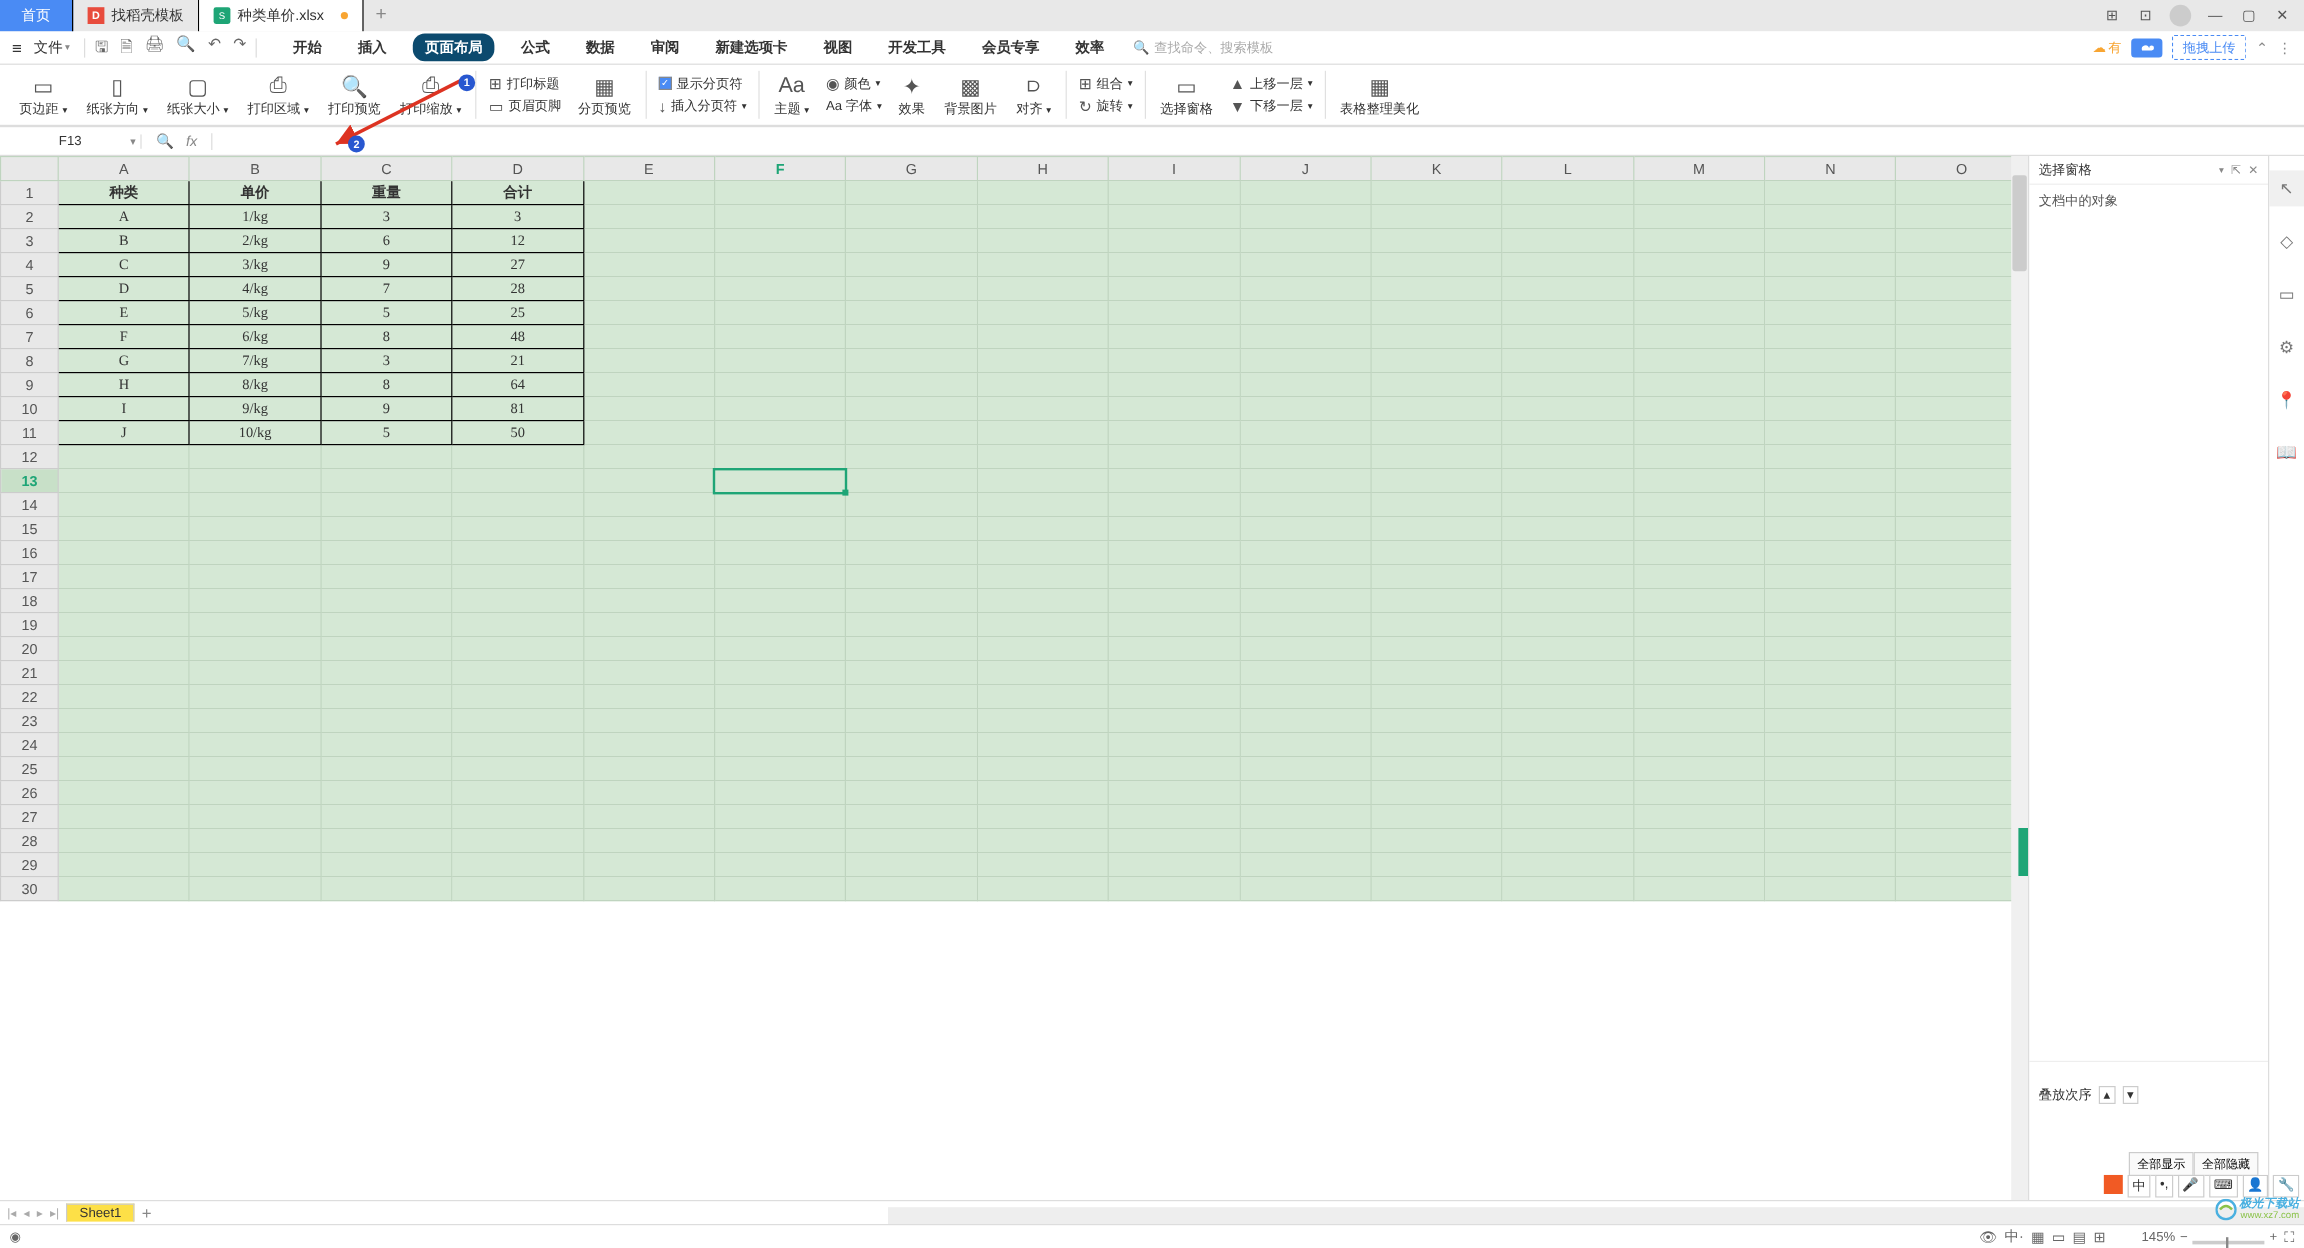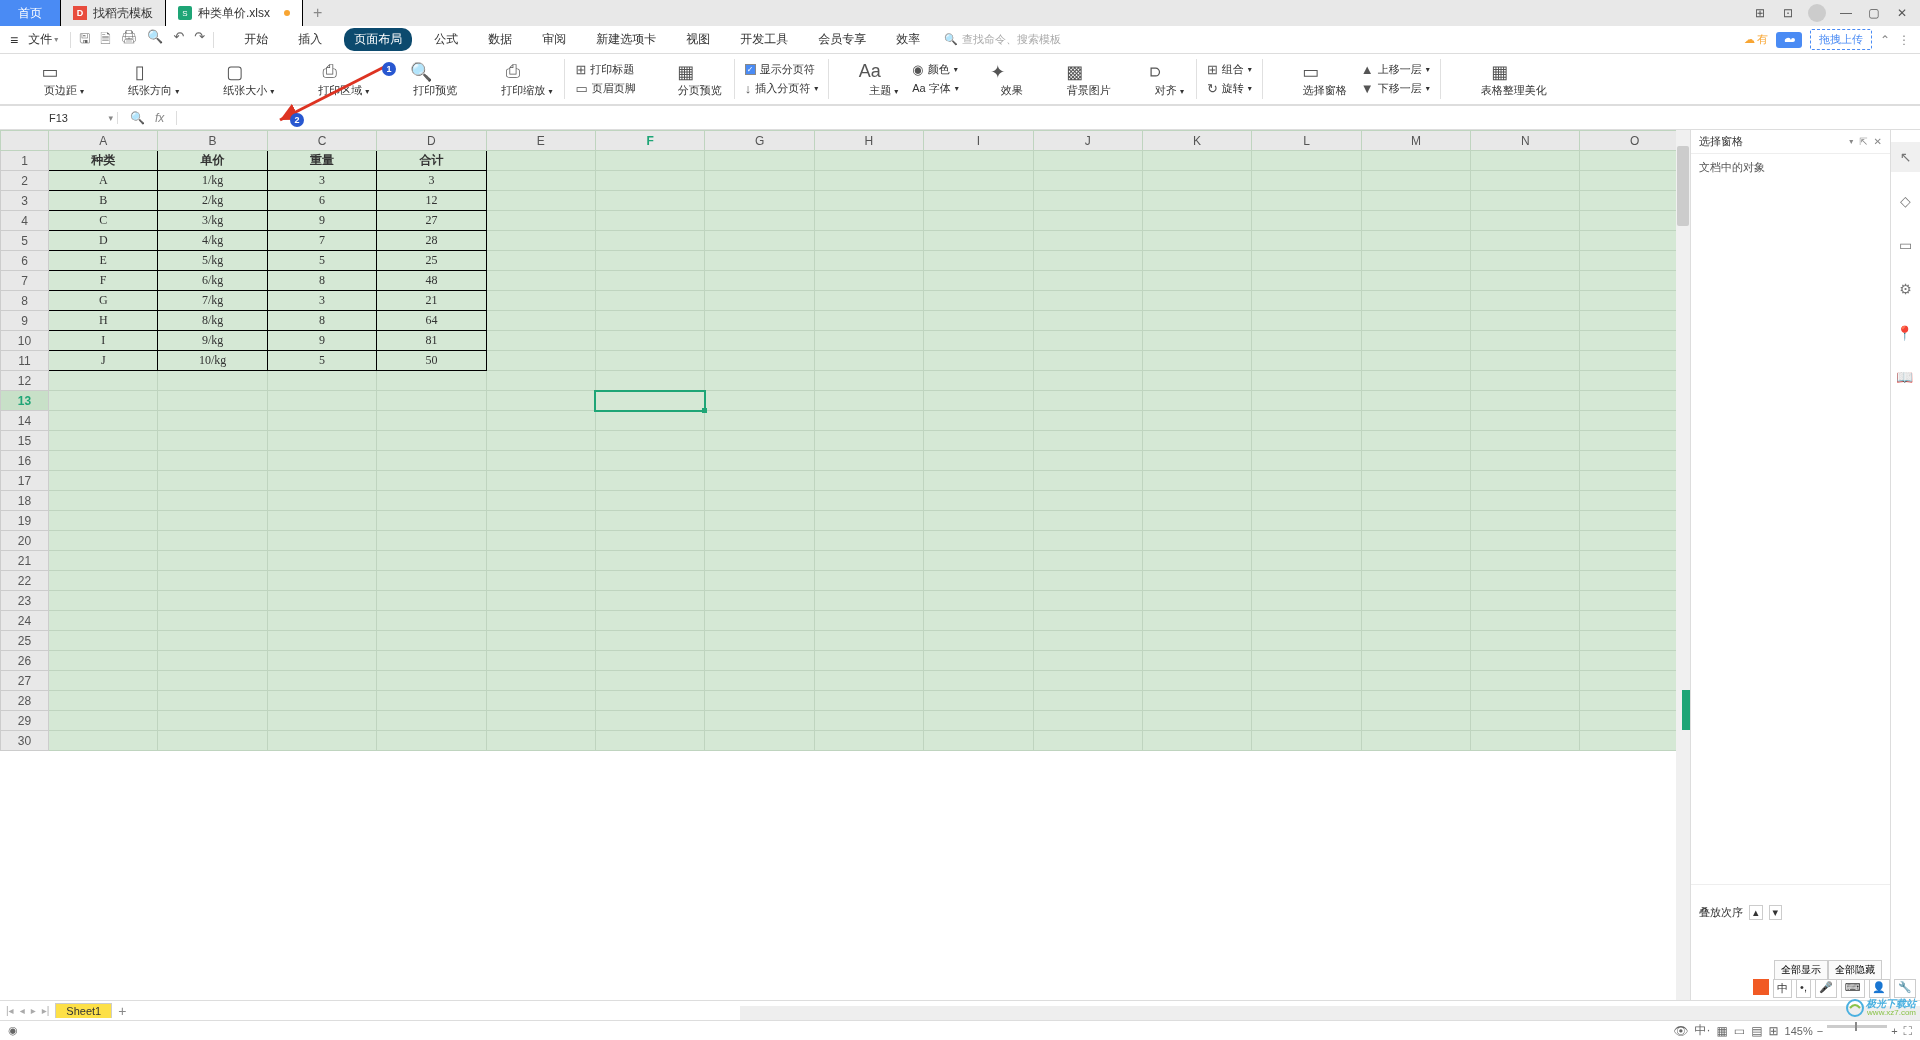--- a/index.html
+++ b/index.html
@@ -17,34 +17,34 @@
 .window-controls { margin-left: auto; display: flex; align-items: center; gap: 12px; padding: 0 10px; color: #555; }
 .wc-icon { width: 16px; height: 16px; display: flex; align-items: center; justify-content: center; font-size: 12px; }
 
 
 .menubar { height: 28px; display: flex; align-items: center; padding: 0 10px; gap: 2px; border-bottom: 1px solid #ddd; }
 .menubar .hamb { font-size: 14px; margin-right: 4px; }
 .menubar .file-btn { display: flex; align-items: center; gap: 2px; padding: 0 4px; }
 .menubar .sep { width: 1px; height: 16px; background: #ddd; margin: 0 6px; }
 .menubar .qat { display: flex; gap: 10px; color: #666; }
 .qat-icon { font-size: 13px; }
-.menubar .tabs { display: flex; gap: 14px; margin-left: 14px; }
+.menubar .tabs { display: flex; gap: 14px; margin-left: 14px; font-weight: bold; }
 .menubar .tabs .mtab { padding: 3px 8px; cursor: pointer; }
 .menubar .tabs .mtab.active { background: #0c4a6e; color: #fff; border-radius: 10px; padding: 3px 10px; text-align: center; }
 .menubar .search { margin-left: 14px; display: flex; align-items: center; gap: 4px; color: #aaa; font-size: 11px; }
 .menubar .right { margin-left: auto; display: flex; align-items: center; gap: 8px; }
 .cloud-btn { background: #4a8bf4; color: #fff; padding: 3px 6px; border-radius: 3px; font-size: 10px; display: flex; align-items: center; gap: 2px; }
 .upload-btn { border: 1px dashed #4a8bf4; color: #4a8bf4; padding: 2px 8px; font-size: 11px; border-radius: 2px; }
 .menubar .menu-dots { color: #888; }
 
 
 .ribbon { height: 52px; display: flex; align-items: center; padding: 2px 8px; border-bottom: 2px solid #ddd; gap: 0; position: relative; }
 .rib-group { display: flex; flex-direction: column; align-items: center; justify-content: center; padding: 0 8px; font-size: 11px; color: #333; height: 48px; }
 .rib-group .icon { font-size: 18px; color: #555; height: 22px; display: flex; align-items: center; }
-.rib-group .lbl { font-size: 11px; white-space: nowrap; margin-left: 28px; }
+.rib-group .lbl { font-size: 11px; white-space: nowrap; }
 .rib-sep { width: 1px; height: 40px; background: #e0e0e0; margin: 0 4px; }
 .rib-stack { display: flex; flex-direction: column; justify-content: center; gap: 4px; padding: 0 6px; font-size: 11px; }
 .rib-stack > div { display: flex; align-items: center; gap: 4px; white-space: nowrap; }
 .rib-stack .icon-s { font-size: 13px; color: #555; }
 .checkbox-mini { width: 11px; height: 11px; border: 1px solid #888; background: #4a8bf4; display: inline-flex; align-items: center; justify-content: center; color: #fff; font-size: 8px; }
 
 
 .arrow-svg { position: absolute; left: 260px; top: 0; pointer-events: none; z-index: 100; }
 .badge-num { position: absolute; width: 14px; height: 14px; border-radius: 50%; background: #2857d0; color: #fff; font-size: 9px; display: flex; align-items: center; justify-content: center; font-weight: bold; z-index: 101; }
 
@@ -95,21 +95,21 @@
 .sheet-tabs { height: 20px; display: flex; align-items: center; border-top: 1px solid #ddd; font-size: 11px; padding: 0 6px; gap: 6px; position: relative; }
 .sheet-tabs .nav-ar { color: #aaa; font-size: 10px; }
 .sheet-tabs .stab { padding: 1px 10px; border: 1px solid #ccc; border-bottom: none; background: #fde047; }
 .sheet-tabs .add-sheet { color: #888; font-size: 14px; }
 
 
 .status-bar { height: 20px; display: flex; align-items: center; border-top: 1px solid #ddd; font-size: 11px; padding: 0 8px; gap: 8px; }
 .status-bar .left { color: #666; }
 .status-bar .right { margin-left: auto; display: flex; align-items: center; gap: 6px; color: #666; }
 .status-bar .vicon { font-size: 12px; }
-.zoom { display: flex; align-items: flex-start; gap: 4px; }
+.zoom { display: flex; align-items: flex-end; gap: 4px; margin-left: 24px; }
 .zoom .bar { width: 60px; height: 3px; background: #ccc; position: relative; }
 .zoom .bar::before { content: ''; position: absolute; left: 28px; top: -3px; width: 2px; height: 9px; background: #888; }
 
 
 .watermark { position: fixed; right: 4px; bottom: 22px; font-size: 10px; color: #aaa; text-align: right; line-height: 1.1; z-index: 200; display:flex; align-items:center; gap:2px; }
 .ime-bar { position: fixed; right: 4px; bottom: 42px; display: flex; gap: 4px; z-index: 200; font-size: 12px; }
 .ime-bar .ime-item { background: #fff; border: 1px solid #ccc; padding: 1px 3px; font-size: 11px; }
 .ime-logo { width:16px; height:16px; background:#f15a24; display:inline-block; }
 </style>
 </head>

